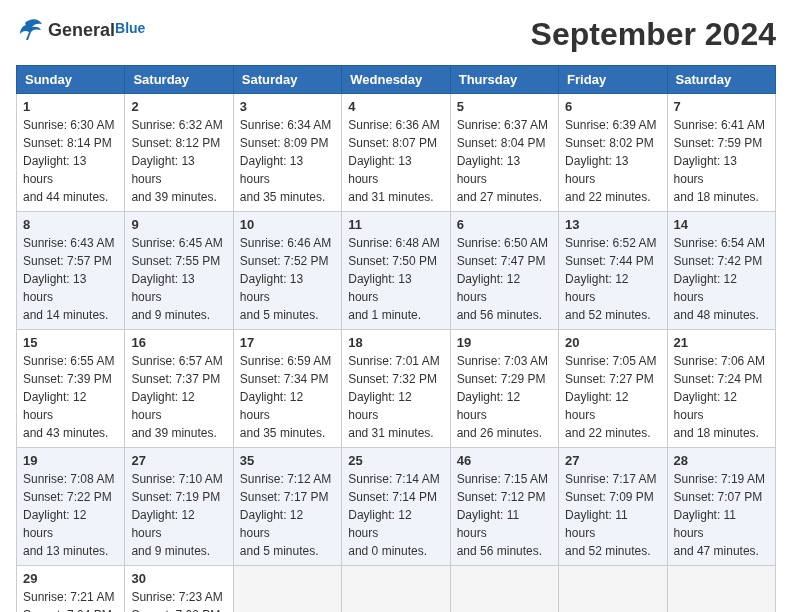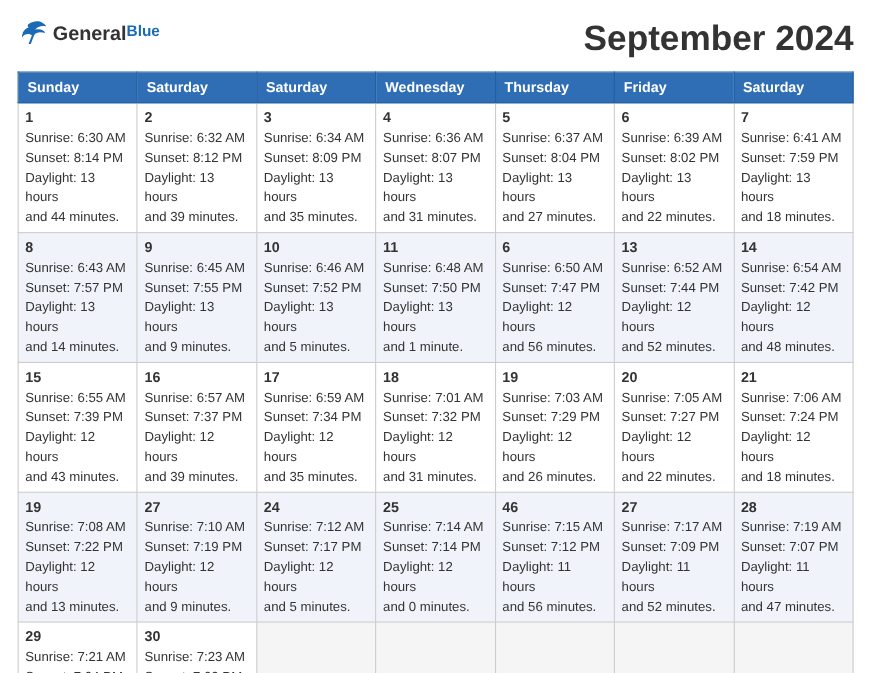--- a/index.html
+++ b/index.html
@@ -219,21 +219,21 @@
       <tr class="week-row">
         <td>
           <span class="day-num">19</span>
           <div class="day-info">Sunrise: 7:08 AM<br>Sunset: 7:22 PM<br>Daylight: 12 hours<br>and 13 minutes.</div>
         </td>
         <td>
           <span class="day-num">27</span>
           <div class="day-info">Sunrise: 7:10 AM<br>Sunset: 7:19 PM<br>Daylight: 12 hours<br>and 9 minutes.</div>
         </td>
         <td>
-          <span class="day-num">24</span>
+          <span class="day-num">35</span>
           <div class="day-info">Sunrise: 7:12 AM<br>Sunset: 7:17 PM<br>Daylight: 12 hours<br>and 5 minutes.</div>
         </td>
         <td>
           <span class="day-num">25</span>
           <div class="day-info">Sunrise: 7:14 AM<br>Sunset: 7:14 PM<br>Daylight: 12 hours<br>and 0 minutes.</div>
         </td>
         <td>
           <span class="day-num">46</span>
           <div class="day-info">Sunrise: 7:15 AM<br>Sunset: 7:12 PM<br>Daylight: 11 hours<br>and 56 minutes.</div>
         </td>

